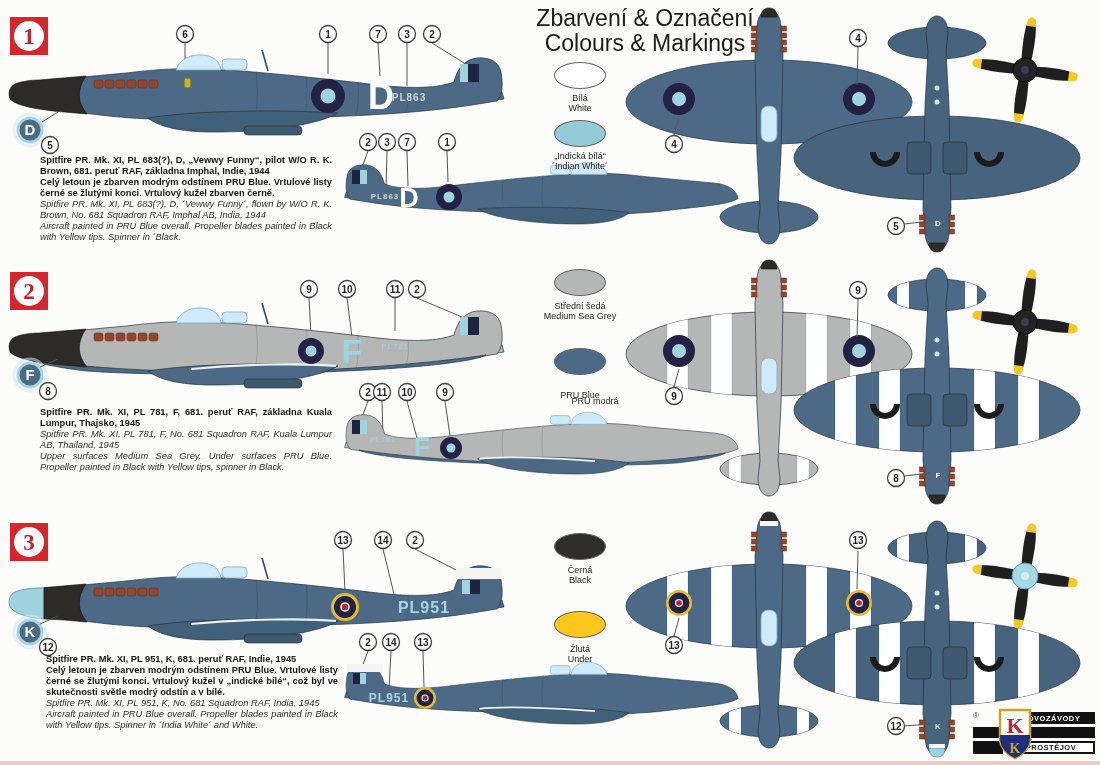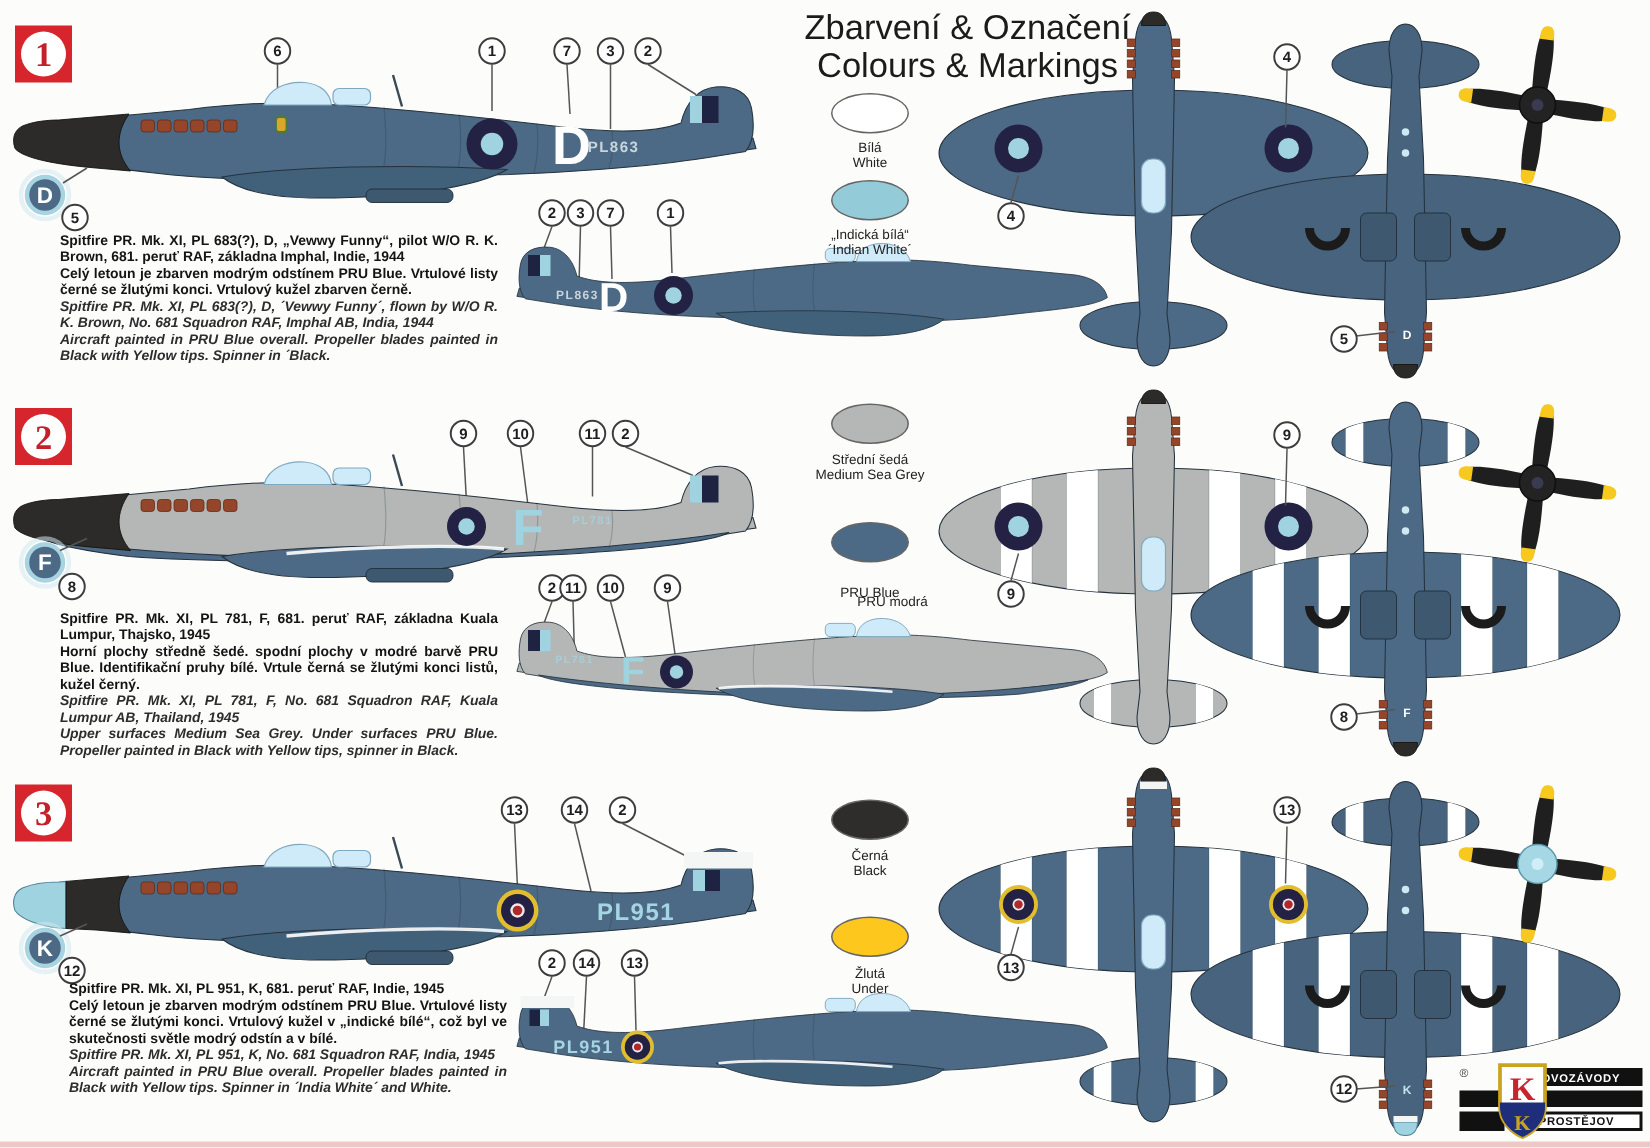--- a/index.html
+++ b/index.html
@@ -6,21 +6,21 @@
   .sheet{position:relative;width:1100px;height:765px;background:#fcfcfb;overflow:hidden;
          font-family:"Liberation Sans",sans-serif;}
   .abs{position:absolute;}
   .title{left:460px;top:6px;width:370px;text-align:center;font-weight:normal;
          font-size:23px;line-height:25px;color:#1b1b1b;}
   .badge{width:38px;height:38px;background:#d6252c;display:flex;align-items:center;justify-content:center;}
   .badge .ring{width:30px;height:30px;background:#fff;border-radius:50%;
                display:flex;align-items:center;justify-content:center;}
   .badge .num{font-family:"Liberation Serif",serif;font-weight:bold;font-size:23px;color:#c3202a;line-height:1;}
   .textblock{width:292px;font-size:9.3px;line-height:11px;color:#141414;text-align:justify;}
-  .textblock p{margin:0;font-weight:bold;}
+  .textblock p{margin:0;}
   .textblock .cz{font-weight:bold;}
   .textblock .en{font-style:italic;color:#2d2d2d;}
   .sw{width:52px;height:27px;border-radius:50%;border:1px solid #666;box-sizing:border-box;}
   .sw-white{background:#ffffff;}
   .sw-iwhite{background:#93cbd8;}
   .sw-msg{background:#b4b7b5;}
   .sw-pru{background:#4c6a85;}
   .sw-black{background:#2e2d2b;}
   .sw-yellow{background:#fdc71d;}
   .sw-label{left-margin:0;width:92px;text-align:center;font-size:9px;line-height:10px;color:#222;}
@@ -334,21 +334,20 @@
         <circle class="codecircle" cx="28" cy="100" r="12"></circle>
       <text class="codecircle-t" x="28" y="105">F</text>
       <line class="ld" x1="38" y1="92" x2="56" y2="84"></line>
       <circle class="co" cx="46" cy="116" r="8.5"></circle>
         <text class="cot" x="46" y="119.5">8</text>
     </g>
   </svg>
 
   <div class="abs textblock" style="left:40px;top:407px;">
     <p class="cz">Spitfire PR. Mk. XI,  PL 781, F, 681. peruť RAF, základna Kuala Lumpur, Thajsko, 1945</p>
-    <p class="cz">Horní plochy středně šedé. spodní plochy v modré barvě PRU Blue. Identifikační pruhy bílé. Vrtule černá se žlutými konci listů, kužel černý.</p>
     <p class="en">Spitfire PR. Mk. XI,  PL 781, F,  No. 681 Squadron RAF, Kuala Lumpur AB, Thailand, 1945</p>
     <p class="en">Upper surfaces Medium Sea Grey. Under surfaces PRU Blue. Propeller  painted in Black with Yellow tips, spinner in Black.</p>
   </div>
 
   <svg class="abs s2" style="left:325px;top:380px;" width="322" height="126" viewBox="0 0 322 126">
     <g>
       <line class="ld" x1="43" y1="21" x2="36" y2="40"></line>
         <line class="ld" x1="57" y1="21" x2="58" y2="58"></line>
       <line class="ld" x1="82" y1="21" x2="92" y2="58"></line>
         <line class="ld" x1="120" y1="21" x2="125" y2="56"></line>

